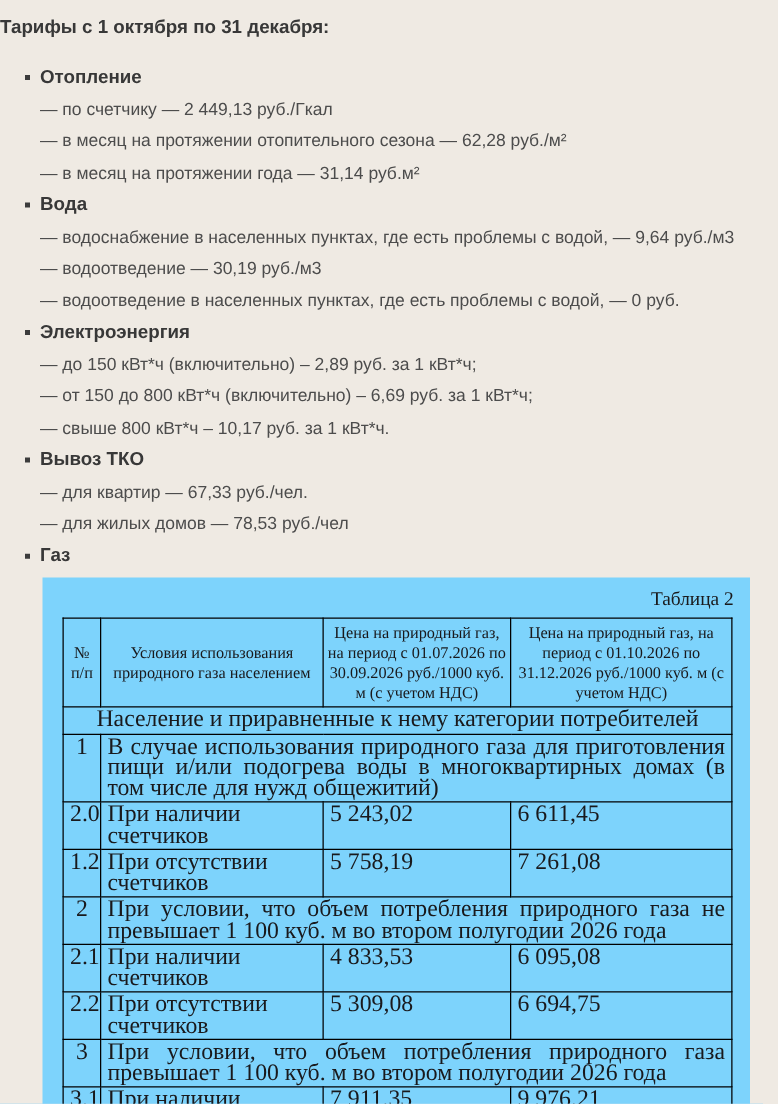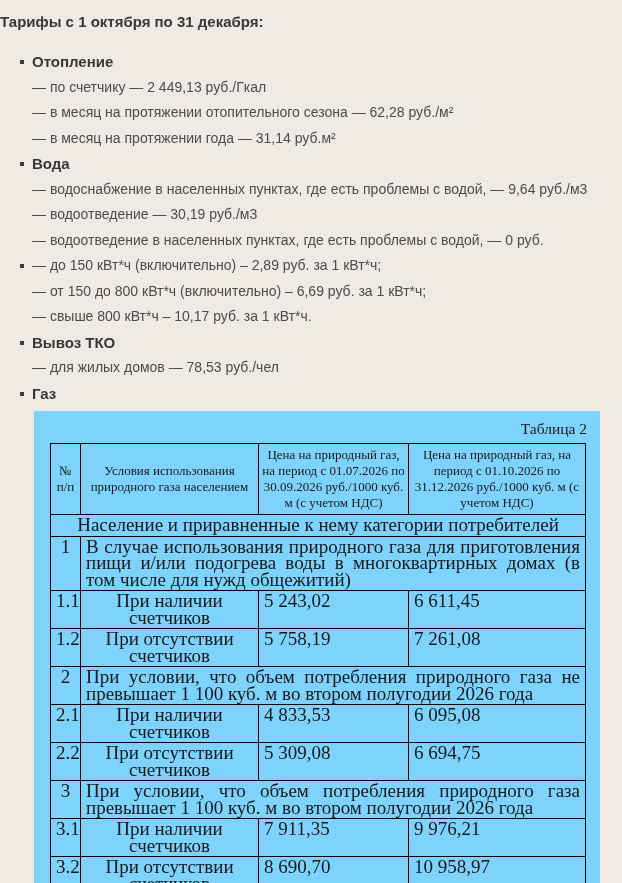--- a/index.html
+++ b/index.html
@@ -42,21 +42,21 @@
   table.gas th, table.gas td { border:1px solid #000; }
   table.gas th {
     font-weight:400; font-size:13px; line-height:16px;
     text-align:center; vertical-align:middle; padding:3px 3px;
   }
   table.gas td {
     font-size:19px; line-height:16.5px;
     vertical-align:top; padding:2px 5px;
   }
   td.num   { text-align:center; padding:2px 1px; }
-  td.desc  { text-align:center; }
+  td.desc  { text-align:left; }
   td.just  { text-align:justify; }
   td.price { text-align:left; }
   td.group { text-align:center; }
 </style>
 </head>
 <body>
 
 <div class="page">
 
   <p class="title">Тарифы с 1 октября по 31 декабря:</p>
@@ -72,28 +72,30 @@
   <div class="section">
     <span class="bullet"></span>
     <div class="sec-head">Вода</div>
     <div class="sec-item">— водоснабжение в населенных пунктах, где есть проблемы с водой, — 9,64 руб./м3</div>
     <div class="sec-item">— водоотведение — 30,19 руб./м3</div>
     <div class="sec-item">— водоотведение в населенных пунктах, где есть проблемы с водой, — 0 руб.</div>
   </div>
 
   <div class="section">
     <span class="bullet"></span>
+    <div class="sec-head">Электроэнергия</div>
     <div class="sec-item">— до 150 кВт*ч (включительно) – 2,89 руб. за 1 кВт*ч;</div>
     <div class="sec-item">— от 150 до 800 кВт*ч (включительно) – 6,69 руб. за 1 кВт*ч;</div>
     <div class="sec-item">— свыше 800 кВт*ч – 10,17 руб. за 1 кВт*ч.</div>
   </div>
 
   <div class="section">
     <span class="bullet"></span>
     <div class="sec-head">Вывоз ТКО</div>
+    <div class="sec-item">— для квартир — 67,33 руб./чел.</div>
     <div class="sec-item">— для жилых домов — 78,53 руб./чел</div>
   </div>
 
   <div class="section">
     <span class="bullet"></span>
     <div class="sec-head">Газ</div>
 
     <div class="table-wrap">
       <div class="caption">Таблица 2</div>
 
@@ -114,21 +116,21 @@
         </thead>
         <tbody>
           <tr>
             <td class="group" colspan="4">Население и приравненные к нему категории потребителей</td>
           </tr>
           <tr>
             <td class="num">1</td>
             <td class="desc just" colspan="3">В случае использования природного газа для приготовления пищи и/или подогрева воды в многоквартирных домах (в том числе для нужд общежитий)</td>
           </tr>
           <tr>
-            <td class="num">1.1</td>
+            <td class="num">2.0</td>
             <td class="desc">При наличии счетчиков</td>
             <td class="price">5 243,02</td>
             <td class="price">6 611,45</td>
           </tr>
           <tr>
             <td class="num">1.2</td>
             <td class="desc">При отсутствии счетчиков</td>
             <td class="price">5 758,19</td>
             <td class="price">7 261,08</td>
           </tr>

